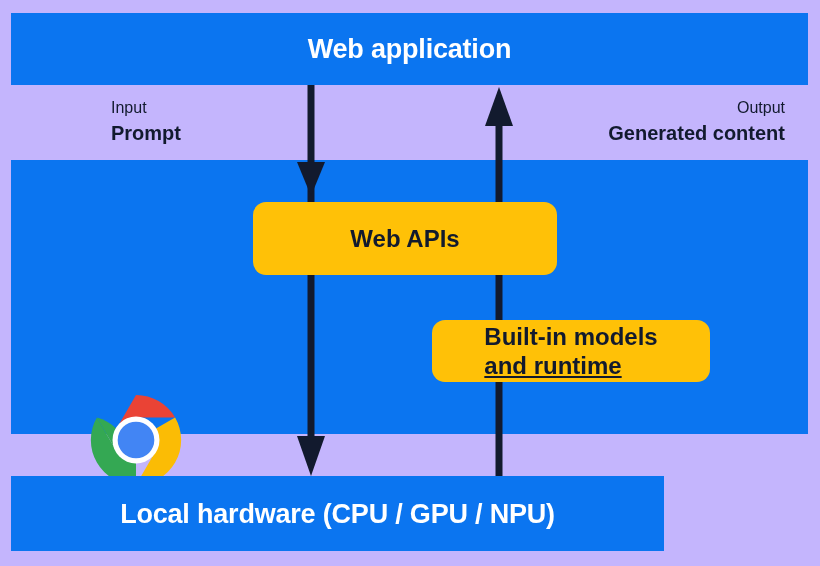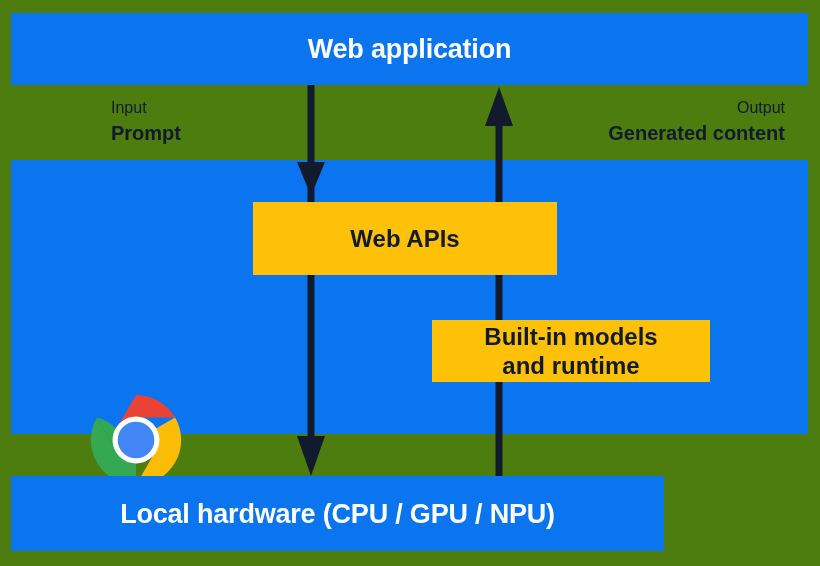--- a/index.html
+++ b/index.html
@@ -7,21 +7,21 @@
     padding: 0;
     background: #ffffff;
   }
   body {
     font-family: "Liberation Sans", sans-serif;
   }
   #canvas {
     position: relative;
     width: 820px;
     height: 566px;
-    background: #4d7c0f;
+    background: #c4b5fd;
     overflow: hidden;
   }
 
   
   .band {
     position: absolute;
     background: #0b75f0;
   }
   #band-top {
     left: 11px;
@@ -114,42 +114,43 @@
     font-weight: bold;
   }
 
   
   .ybox {
     position: absolute;
     background: #ffc107;
     display: flex;
     align-items: center;
     justify-content: center;
-    text-align: center;
+    text-align: left;
     color: #121a2e;
     font-weight: bold;
     line-height: 1.22;
+    border-radius: 13px;
   }
   #box-web-apis {
     left: 253px;
     top: 202px;
     width: 304px;
     height: 73px;
     font-size: 24px;
     z-index: 3;
   }
   #box-builtin {
     left: 432px;
     top: 320px;
     width: 278px;
     height: 62px;
     font-size: 24px;
     z-index: 3;
   }
-  .ybox .line2 { display: block; }
+  .ybox .line2 { display: block; text-decoration: underline; }
 </style>
 </head>
 <body>
 
 <div id="canvas">
 
   <div class="band" id="band-top">
     <div class="band-title">Web application</div>
   </div>
 

